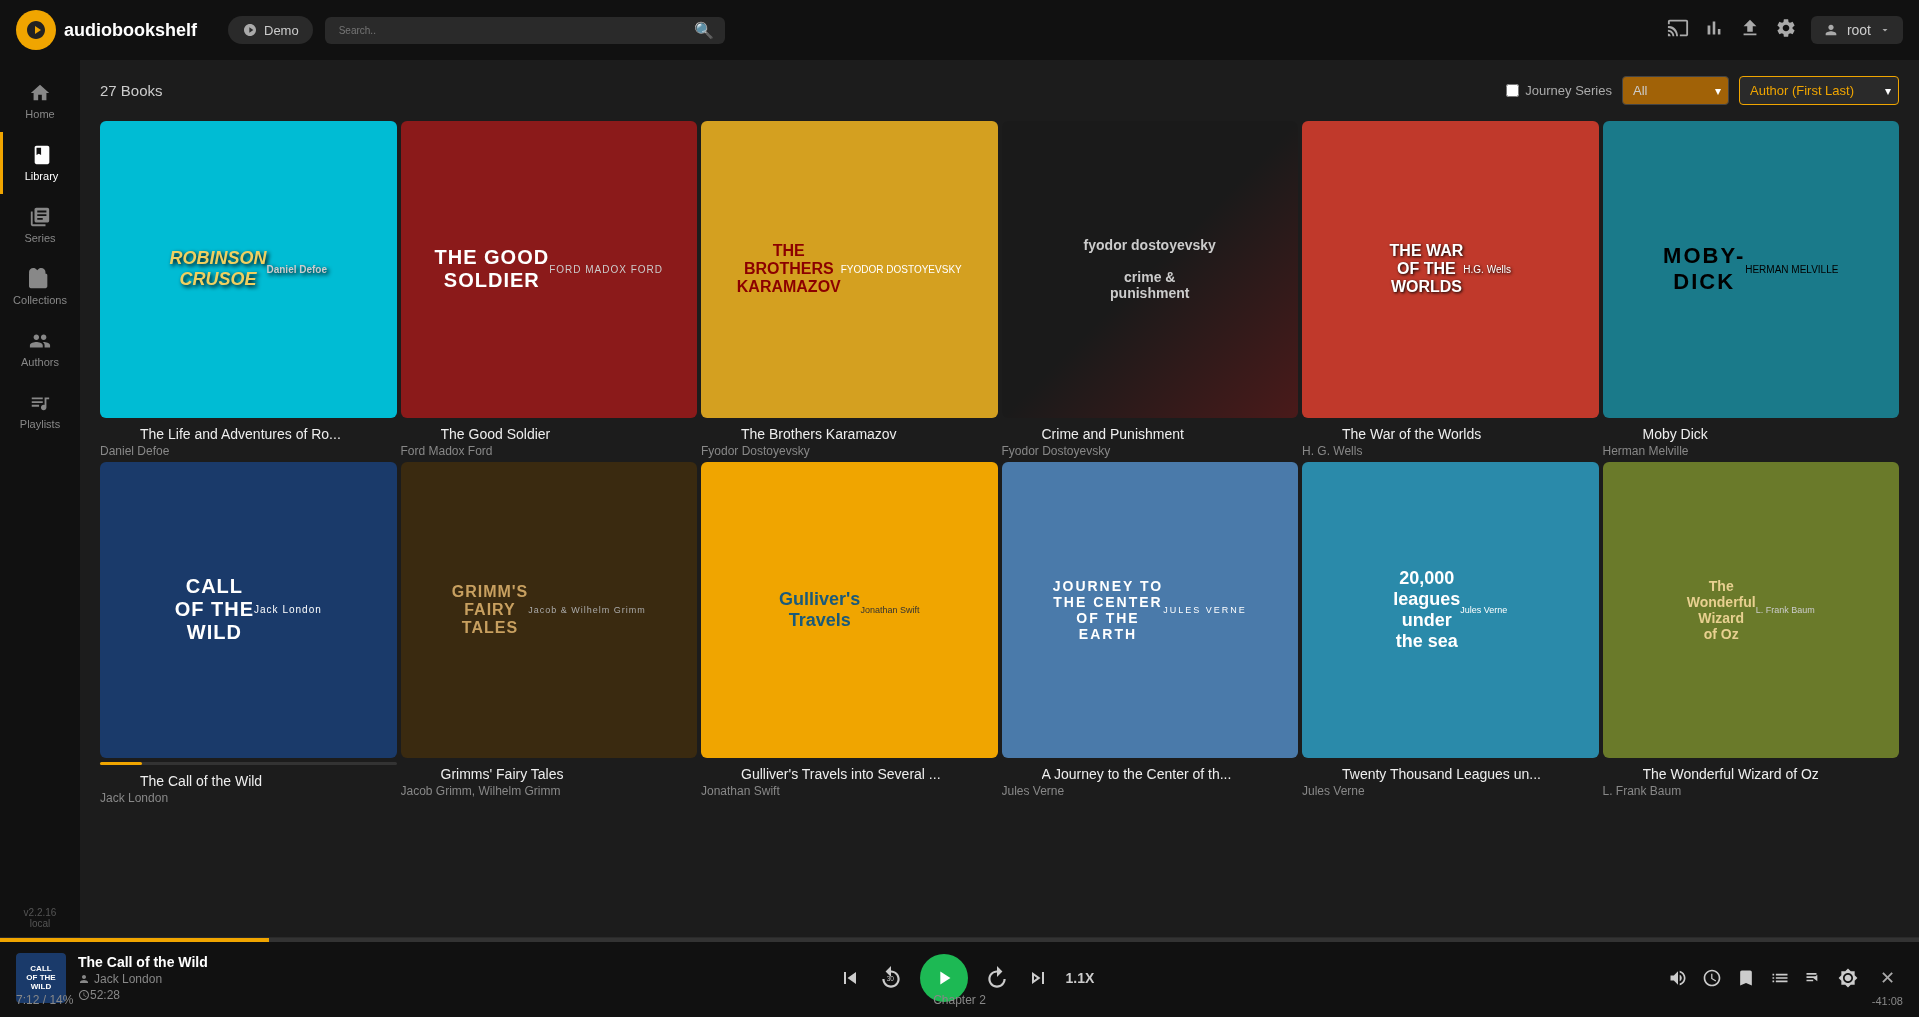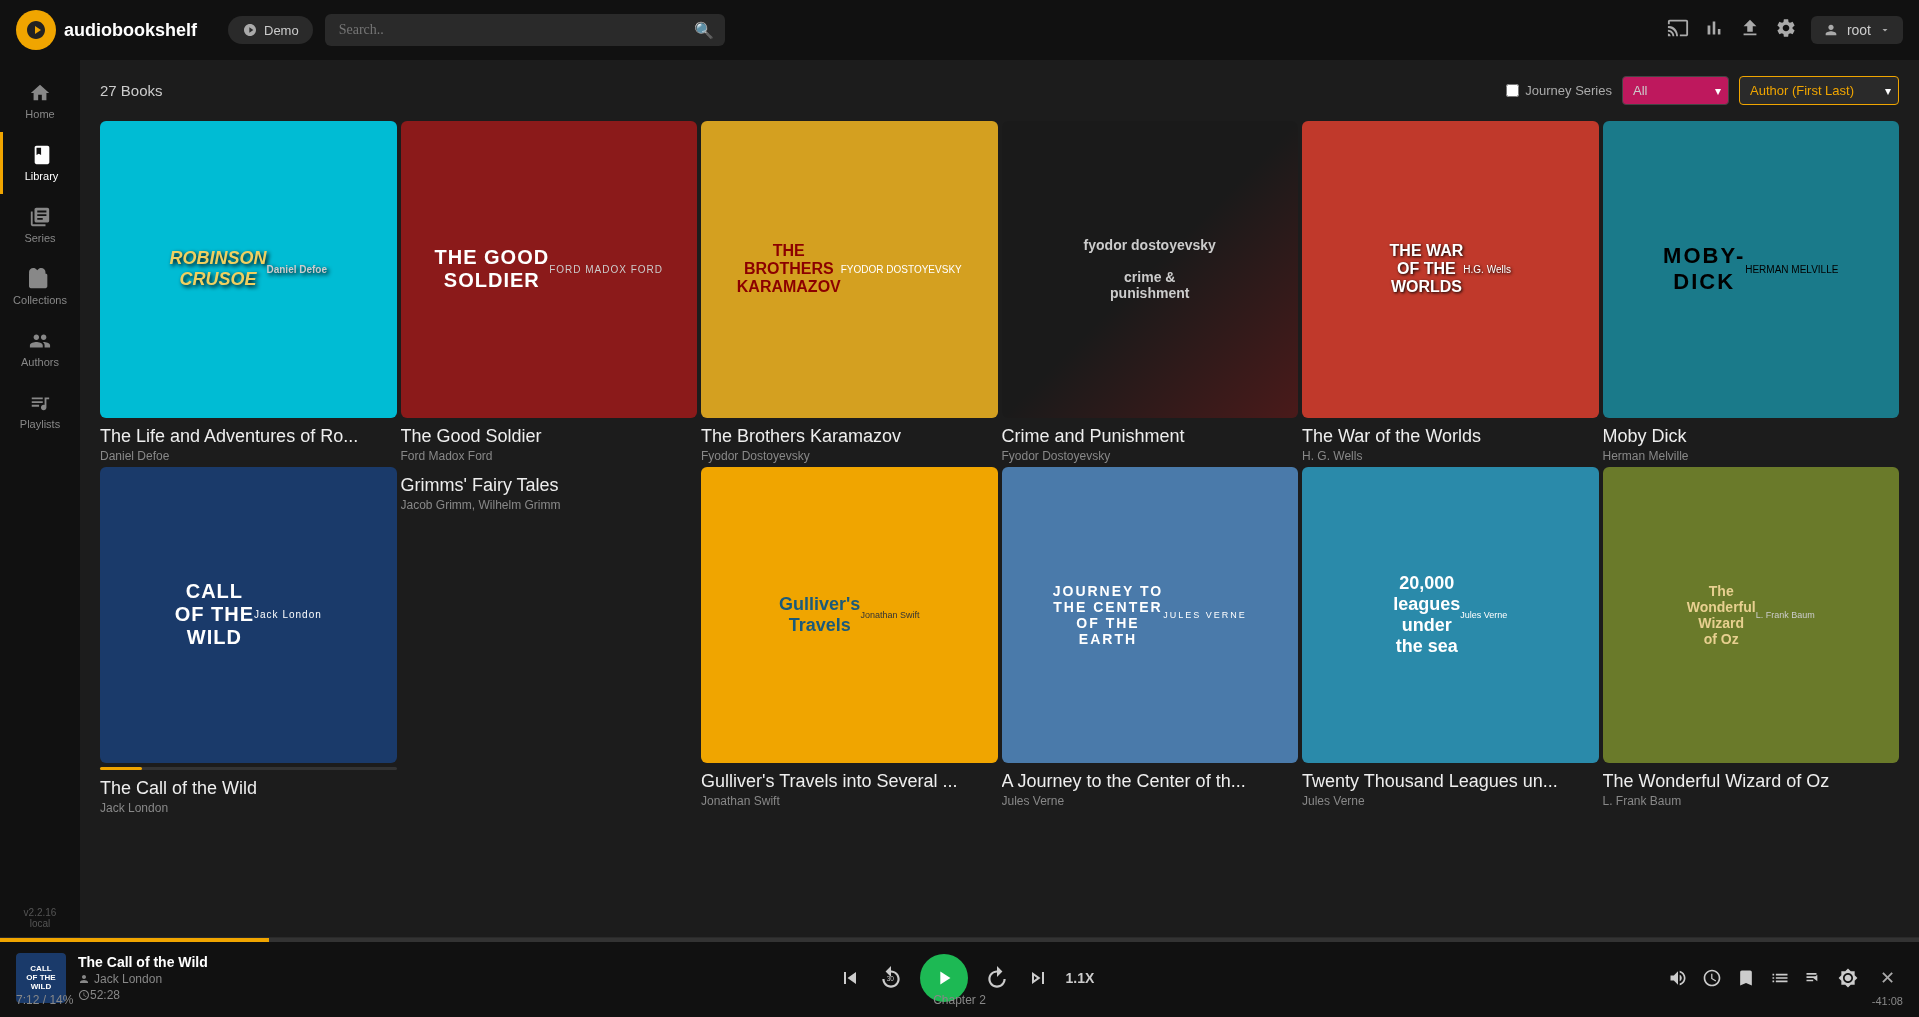--- a/index.html
+++ b/index.html
@@ -8,51 +8,51 @@
     
     .top-nav {
       display: flex; align-items: center; background: #111; height: 60px; padding: 0 16px; gap: 12px; position: fixed; top: 0; left: 0; right: 0; z-index: 100;
     }
     .logo-area { display: flex; align-items: center; gap: 8px; min-width: 200px; }
     .logo-circle { width: 40px; height: 40px; border-radius: 50%; background: #f0a500; display: flex; align-items: center; justify-content: center; }
     .logo-circle svg { width: 24px; height: 24px; fill: #222; }
     .app-name { font-size: 18px; font-weight: 600; color: #fff; }
     .demo-badge { display: flex; align-items: center; gap: 6px; background: #2a2a2a; border-radius: 20px; padding: 6px 14px; color: #ccc; font-size: 13px; }
     .search-bar { flex: 1; max-width: 400px; position: relative; }
-    .search-bar input { width: 100%; background: #2a2a2a; border: none; border-radius: 6px; padding: 8px 36px 8px 14px; color: #0ea5e9; font-size: 14px; outline: none; font-family: Liberation Serif, serif; }
+    .search-bar input { width: 100%; background: #2a2a2a; border: none; border-radius: 6px; padding: 8px 36px 8px 14px; color: #0ea5e9; font-size: 10px; outline: none; }
     .search-bar .search-icon-btn { position: absolute; right: 10px; top: 50%; transform: translateY(-50%); color: #888; cursor: pointer; }
     .top-nav-right { display: flex; align-items: center; gap: 14px; margin-left: auto; }
     .top-icon { color: #aaa; cursor: pointer; font-size: 20px; }
     .user-btn { display: flex; align-items: center; gap: 8px; background: #2a2a2a; border-radius: 6px; padding: 6px 12px; cursor: pointer; color: #ccc; font-size: 14px; }
 
     
     .sidebar { position: fixed; top: 60px; left: 0; bottom: 80px; width: 80px; background: #111; display: flex; flex-direction: column; align-items: center; padding-top: 10px; z-index: 99; }
     .sidebar-item { display: flex; flex-direction: column; align-items: center; padding: 12px 0; cursor: pointer; width: 100%; color: #888; font-size: 11px; gap: 4px; }
     .sidebar-item.active { color: #fff; border-left: 3px solid #f0a500; }
     .sidebar-item svg { width: 22px; height: 22px; fill: currentColor; }
     .sidebar-version { margin-top: auto; font-size: 10px; color: #555; text-align: center; padding: 8px; }
 
     
     .main { position: fixed; top: 60px; left: 80px; right: 0; bottom: 80px; overflow-y: auto; background: #1c1c1c; padding: 16px 20px; }
     .toolbar { display: flex; align-items: center; gap: 12px; margin-bottom: 16px; }
     .books-count { font-size: 15px; color: #ccc; font-weight: 500; }
     .toolbar-right { display: flex; align-items: center; gap: 10px; margin-left: auto; }
     .collapse-series { display: flex; align-items: center; gap: 6px; color: #aaa; font-size: 13px; cursor: pointer; }
     .collapse-series input[type=checkbox] { accent-color: #f0a500; }
-    .filter-select { background: #be185d; border: 1px solid #444; color: #ccc; border-radius: 4px; padding: 6px 28px 6px 10px; font-size: 13px; cursor: pointer; appearance: none; min-width: 80px; }
+    .filter-select { background: #a16207; border: 1px solid #444; color: #ccc; border-radius: 4px; padding: 6px 28px 6px 10px; font-size: 13px; cursor: pointer; appearance: none; min-width: 80px; }
     .sort-select { background: #2a2a2a; border: 1px solid #f0a500; color: #f0a500; border-radius: 4px; padding: 6px 28px 6px 10px; font-size: 13px; cursor: pointer; appearance: none; min-width: 160px; }
     .select-wrap { position: relative; }
     .select-wrap::after { content: '▾'; position: absolute; right: 8px; top: 50%; transform: translateY(-50%); pointer-events: none; color: inherit; font-size: 12px; }
 
     
     .book-grid { display: grid; grid-template-columns: repeat(6, 1fr); gap: 4px; }
     .book-card { cursor: pointer; }
     .book-cover { width: 100%; aspect-ratio: 1; border-radius: 6px; overflow: hidden; position: relative; }
     .book-cover-placeholder { width: 100%; height: 100%; display: flex; align-items: center; justify-content: center; font-size: 12px; font-weight: bold; color: #fff; text-align: center; padding: 8px; }
-    .book-title { font-size: 18px; color: #eee; margin-top: 8px; white-space: nowrap; overflow: hidden; text-overflow: ellipsis; }
+    .book-title { font-size: 14px; color: #eee; margin-top: 8px; white-space: nowrap; overflow: hidden; text-overflow: ellipsis; margin-left: 40px; }
     .book-author { font-size: 12px; color: #888; margin-top: 2px; white-space: nowrap; overflow: hidden; text-overflow: ellipsis; }
     .progress-bar-small { height: 3px; background: #333; border-radius: 2px; margin-top: 4px; }
     .progress-bar-small-fill { height: 3px; background: #f0a500; border-radius: 2px; }
 
     
     .player-bar { position: fixed; bottom: 0; left: 0; right: 0; height: 80px; background: #111; border-top: 1px solid #2a2a2a; display: flex; align-items: center; gap: 0; z-index: 200; }
     .player-progress-line { position: absolute; top: 0; left: 0; right: 0; height: 4px; background: #333; cursor: pointer; }
     .player-progress-fill { height: 4px; background: #f0a500; width: 14%; }
     .player-book-info { display: flex; align-items: center; gap: 12px; padding: 0 16px; min-width: 280px; }
     .player-cover { width: 50px; height: 50px; border-radius: 4px; overflow: hidden; background: #2a2a2a; }
@@ -259,20 +259,23 @@
       <div class="book-cover cover-call">
         <div class="book-cover-placeholder" style="font-size:20px;font-weight:900;color:#fff;letter-spacing:1px;">CALL<br>OF THE<br>WILD<br><span style="font-size:10px;font-weight:400;">Jack London</span></div>
       </div>
       <div class="progress-bar-small">
           <div class="progress-bar-small-fill" style="width:14%"></div>
         </div>
       <div class="book-title">The Call of the Wild</div>
       <div class="book-author">Jack London</div>
     </div>
     <div class="book-card">
+      <div class="book-cover cover-grimm">
+        <div class="book-cover-placeholder" style="font-size:16px;font-weight:900;color:#c8a060;letter-spacing:1px;">GRIMM'S<br>FAIRY<br>TALES<br><span style="font-size:9px;color:#aaa;font-weight:400;">Jacob &amp; Wilhelm Grimm</span></div>
+      </div>
       <div class="book-title">Grimms' Fairy Tales</div>
       <div class="book-author">Jacob Grimm, Wilhelm Grimm</div>
     </div>
     <div class="book-card">
       <div class="book-cover cover-gulliver">
         <div class="book-cover-placeholder" style="font-size:18px;font-weight:900;color:#1a5a7a;letter-spacing:0px;align-items:center;">Gulliver's<br>Travels<br><span style="font-size:9px;color:#333;font-weight:400;">Jonathan Swift</span></div>
       </div>
       <div class="book-title">Gulliver's Travels into Several ...</div>
       <div class="book-author">Jonathan Swift</div>
     </div>

